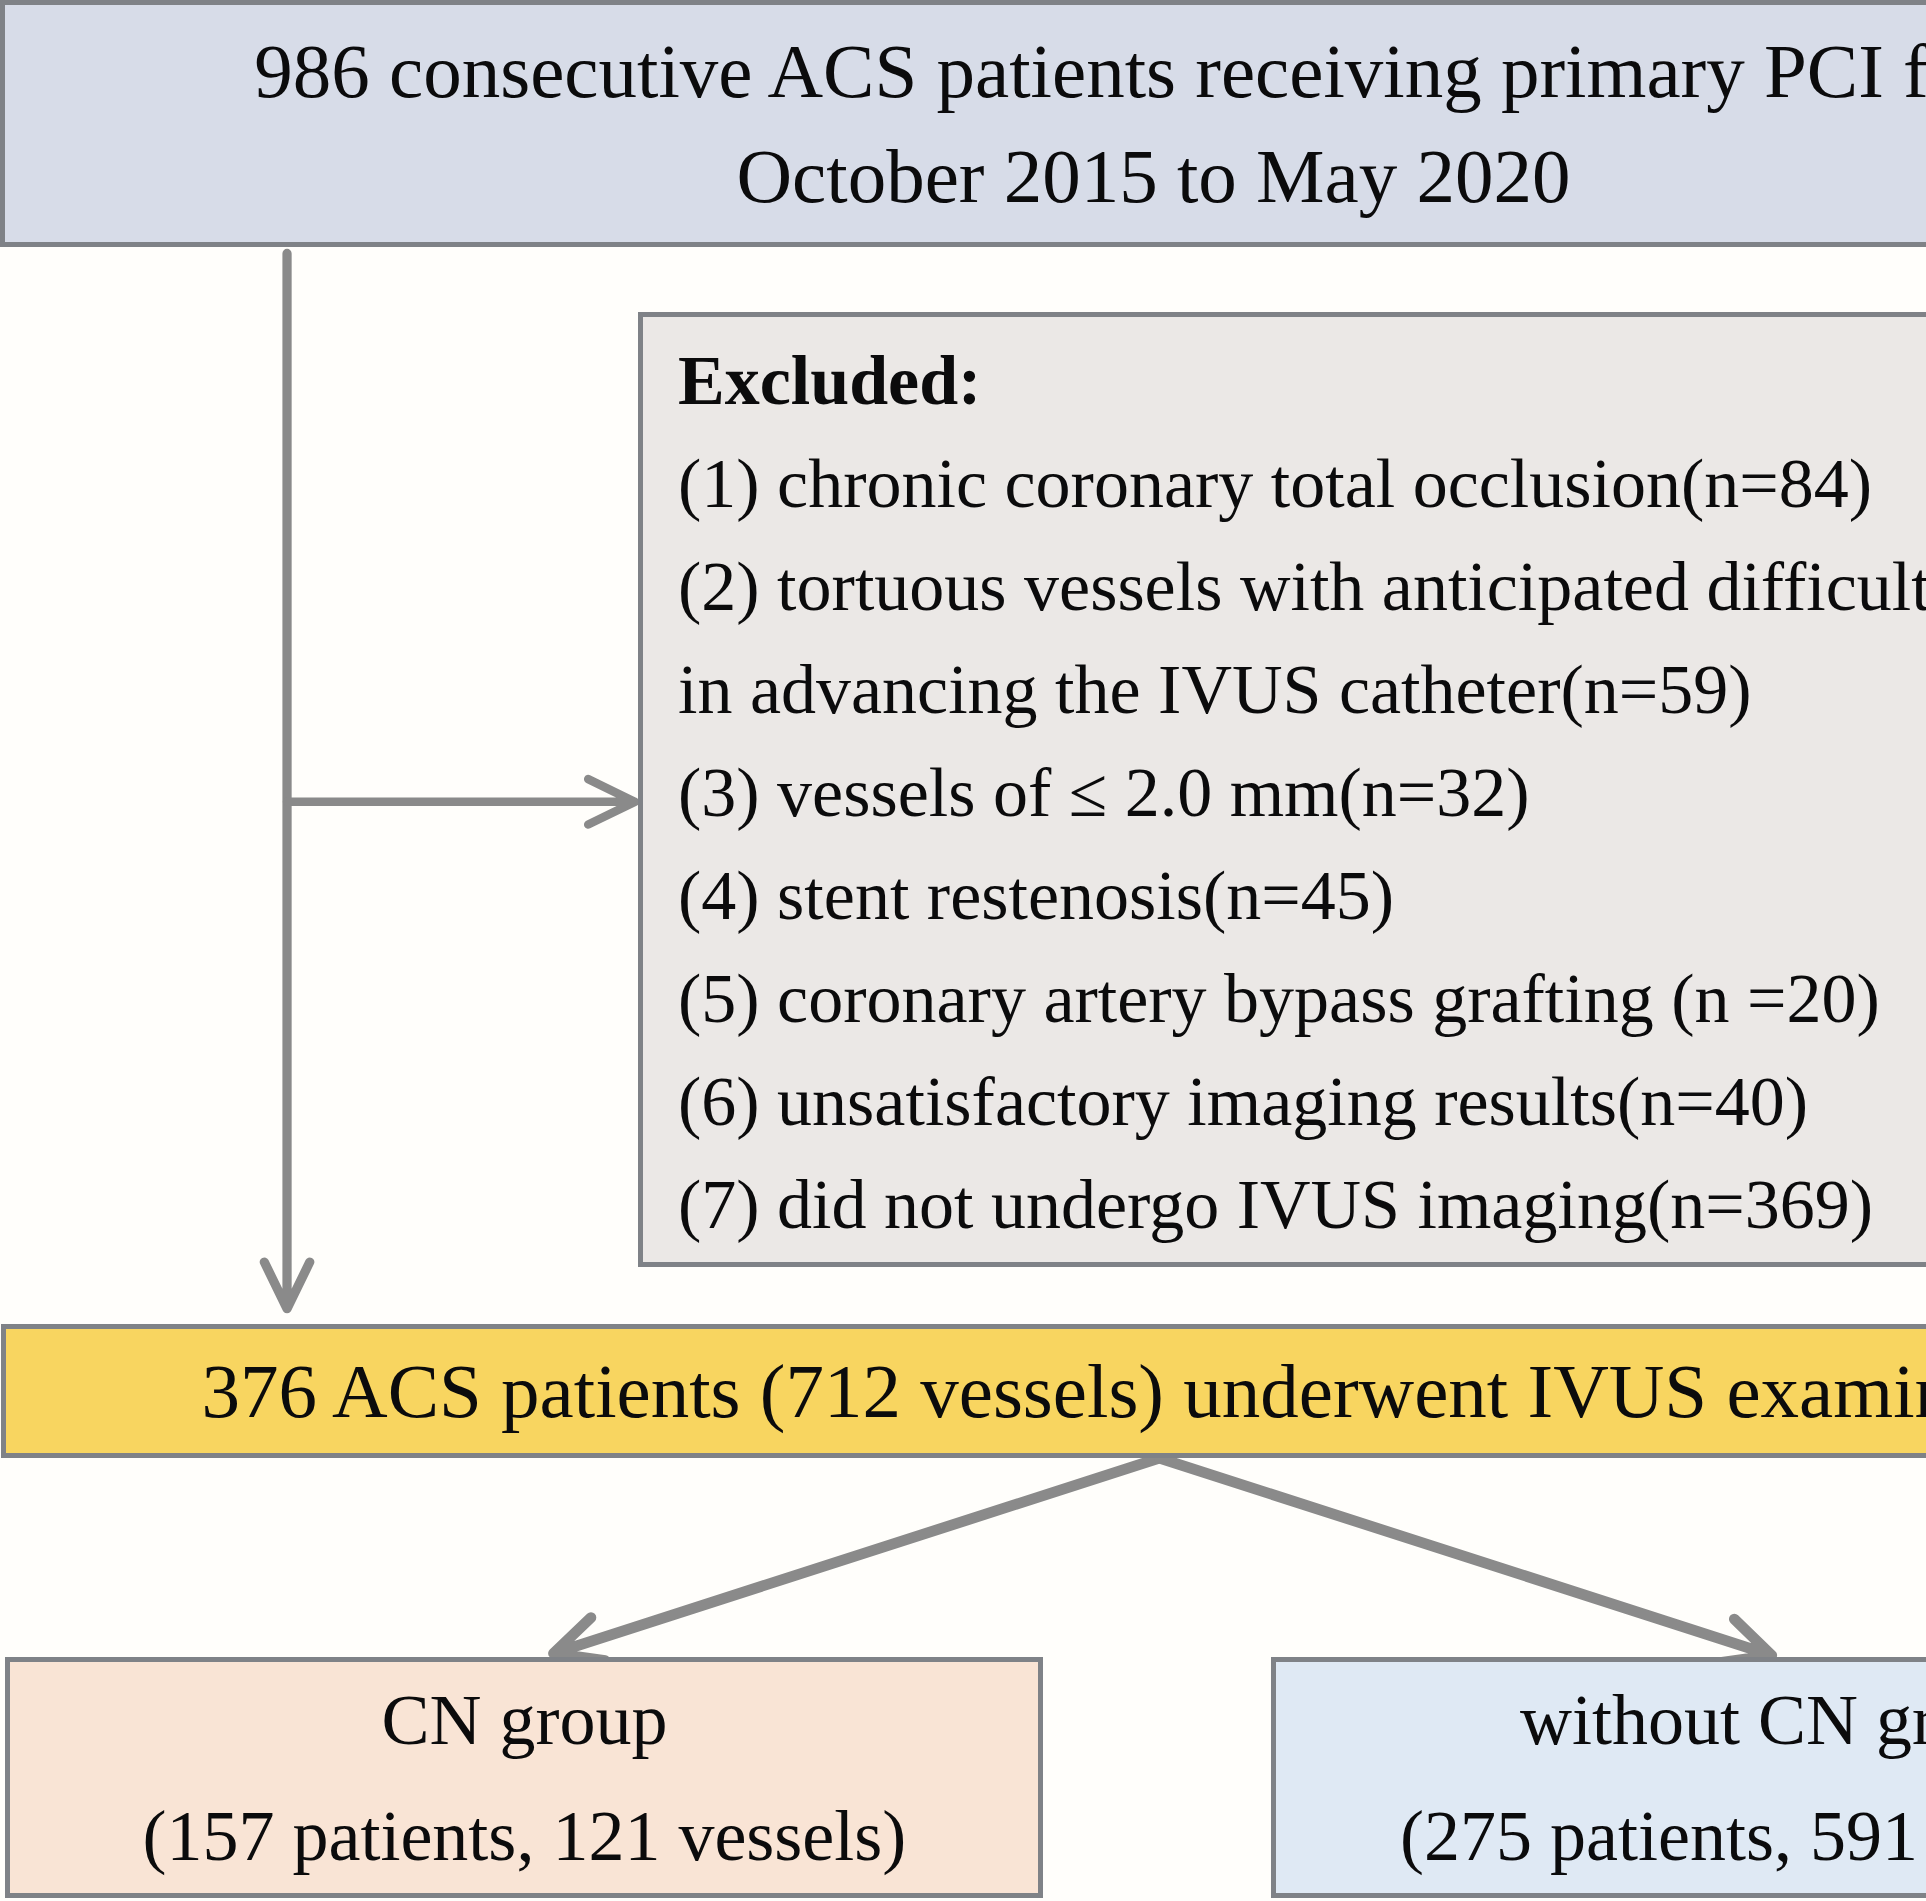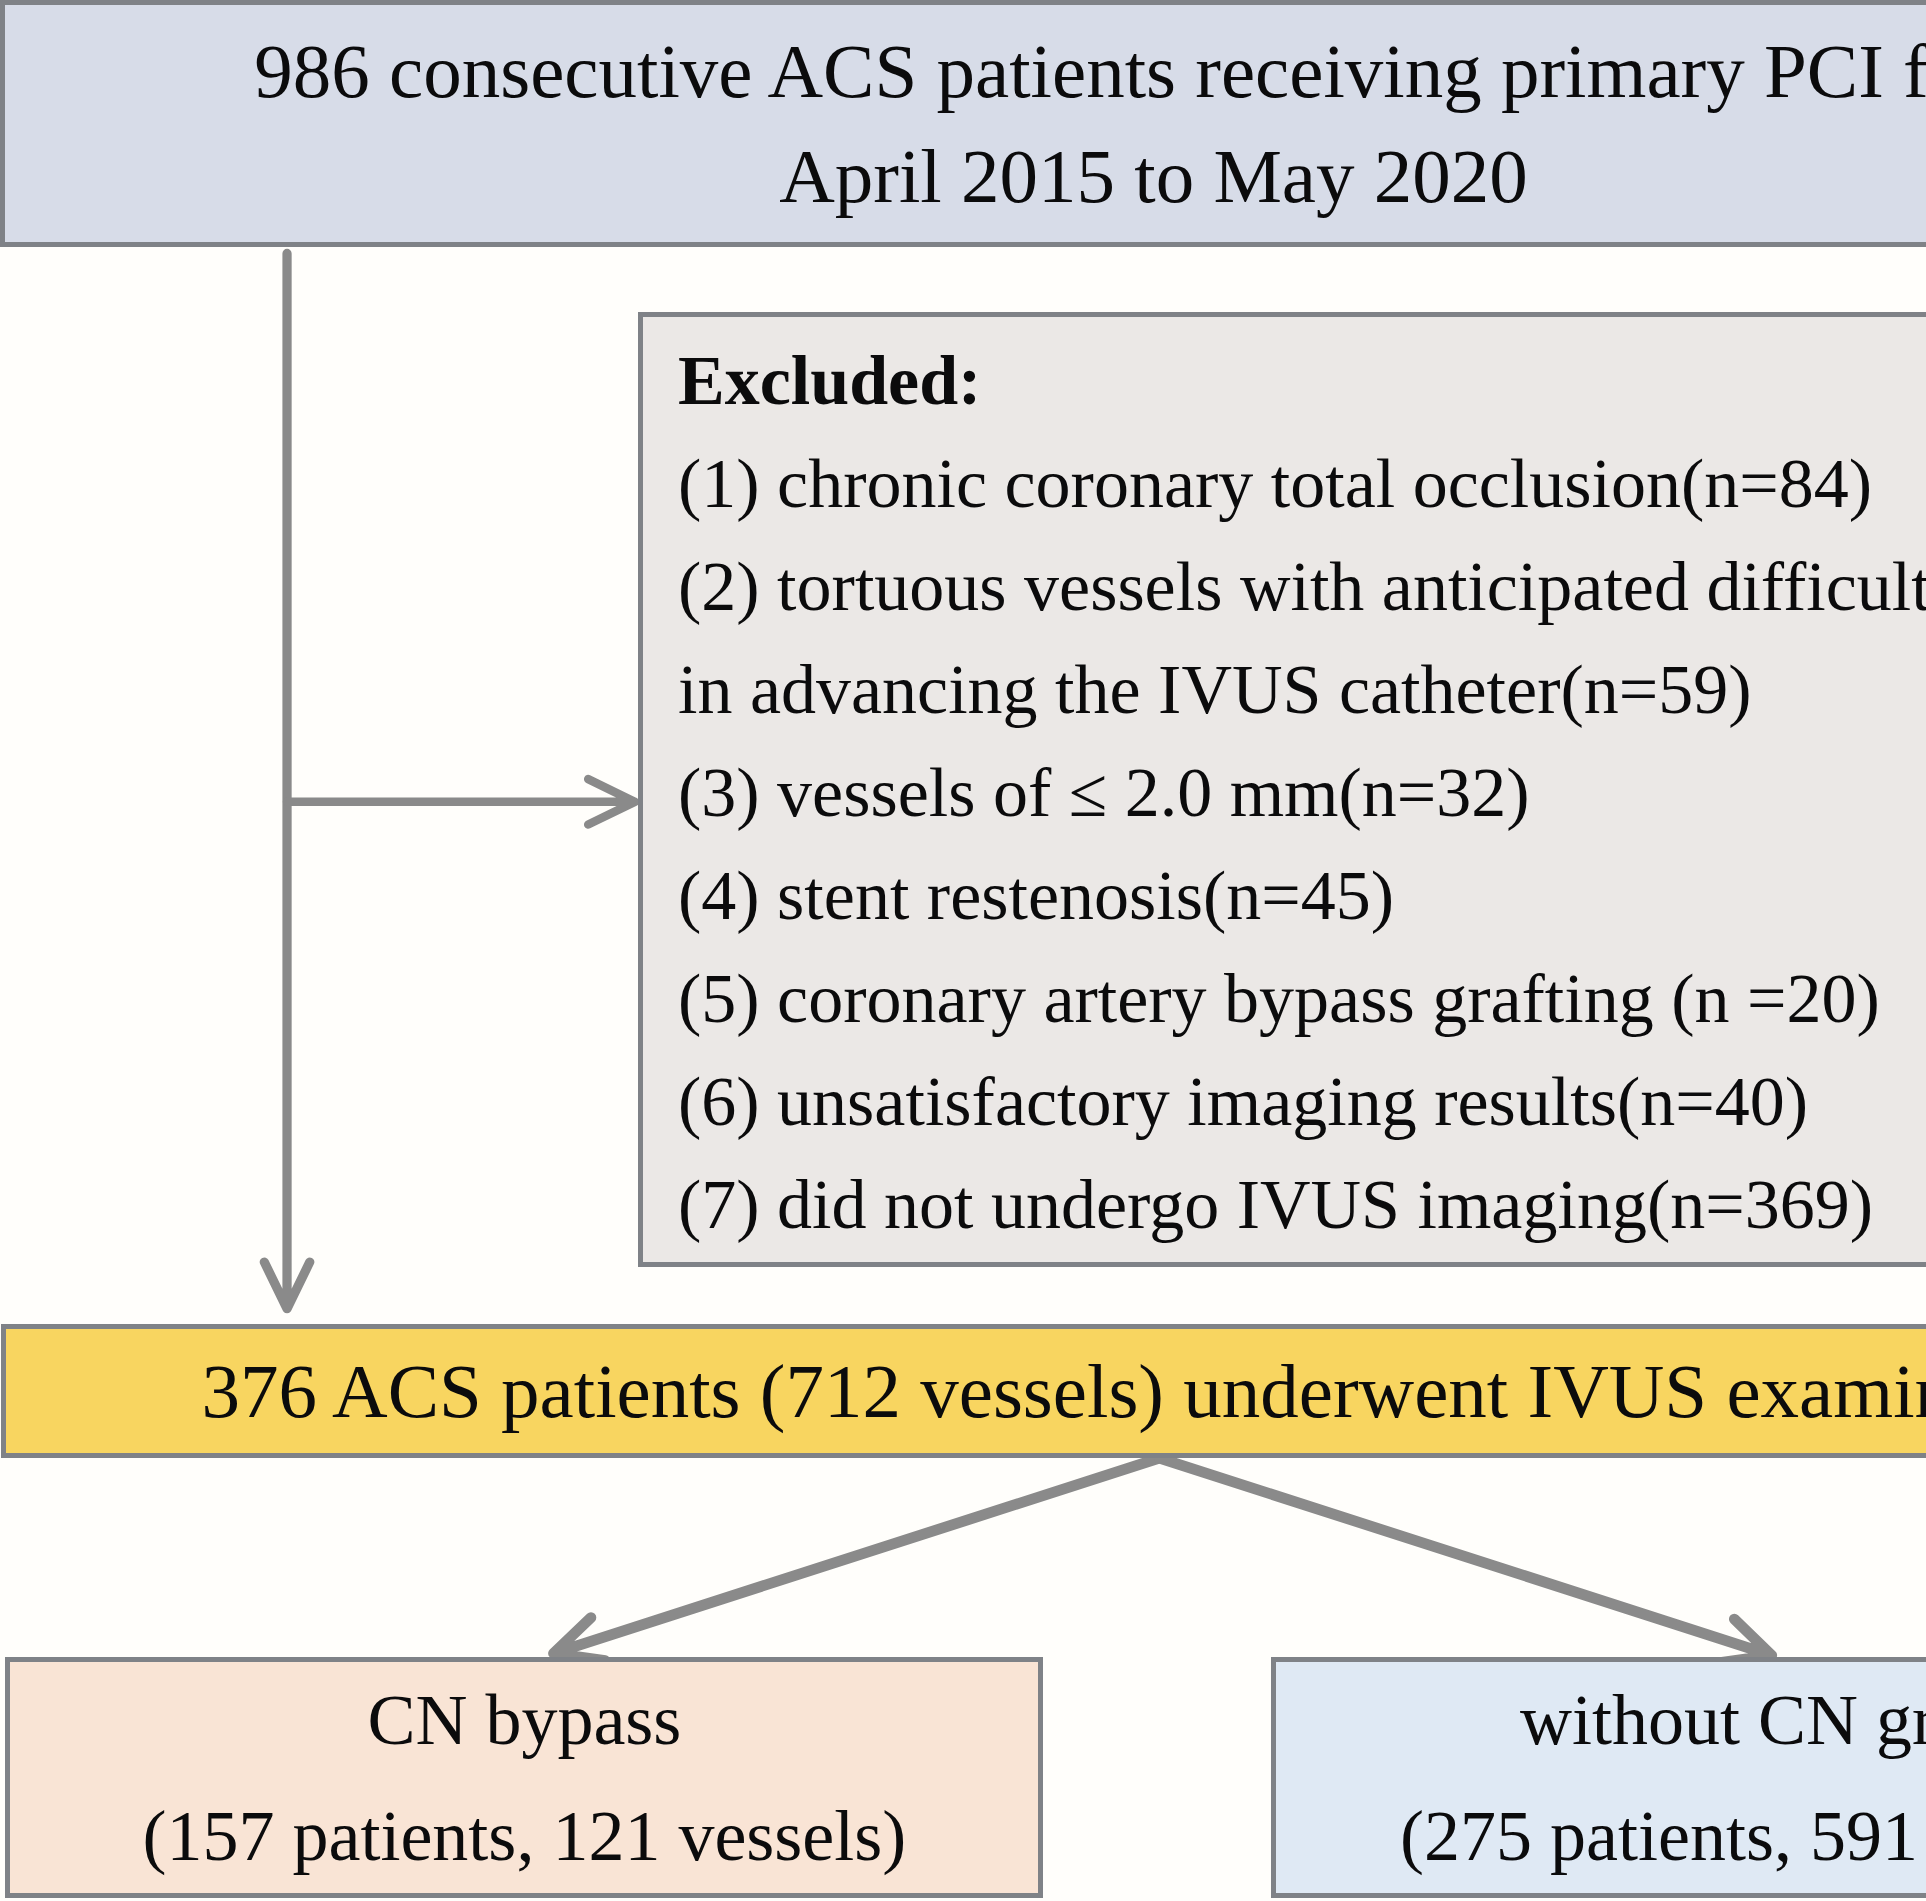--- a/index.html
+++ b/index.html
@@ -39,41 +39,41 @@
 
   <svg class="arrows" viewBox="0 0 6000 4936">
     <path stroke-width="24" d="M745,658 L745,3398 M686,3277 L745,3398 L804,3277"></path>
     <path stroke-width="22" d="M745,2082 L1648,2082 M1527,2023 L1648,2082 L1527,2141"></path>
     <path stroke-width="28" d="M3010,3786 L1437,4293 M1571,4312 L1437,4293 L1534,4200"></path>
     <path stroke-width="28" d="M3010,3786 L4600,4298 M4503,4204 L4600,4298 L4466,4317"></path>
   </svg>
 
   <div class="box enrollment centered">
     <div class="line">986 consecutive ACS patients receiving primary PCI from</div>
-    <div class="line">April 2015 to May 2020</div>
+    <div class="line">October 2015 to May 2020</div>
   </div>
 
   <div class="box excluded">
     <div class="line title">Excluded:</div>
     <div class="line">(1) chronic coronary total occlusion(n=84)</div>
     <div class="line">(2) tortuous vessels with anticipated difficulties</div>
     <div class="line">in advancing the IVUS catheter(n=59)</div>
     <div class="line">(3) vessels of ≤ 2.0 mm(n=32)</div>
     <div class="line">(4) stent restenosis(n=45)</div>
     <div class="line">(5) coronary artery bypass grafting (n =20)</div>
     <div class="line">(6) unsatisfactory imaging results(n=40)</div>
     <div class="line">(7) did not undergo IVUS imaging(n=369)</div>
   </div>
 
   <div class="box ivus centered">
     <div class="line">376 ACS patients (712 vessels) underwent IVUS examination</div>
   </div>
 
   <div class="box cn centered">
-    <div class="line">CN bypass</div>
+    <div class="line">CN group</div>
     <div class="line">(157 patients, 121 vessels)</div>
   </div>
 
   <div class="box without-cn centered">
     <div class="line">without CN group</div>
     <div class="line">(275 patients, 591 vessels)</div>
   </div>
 
 </div>
 

